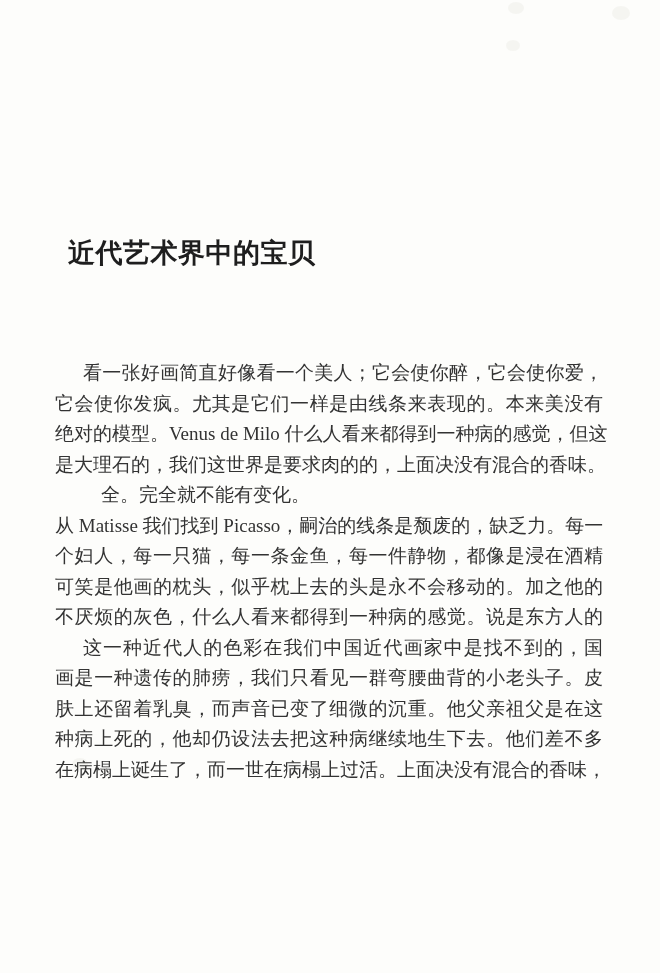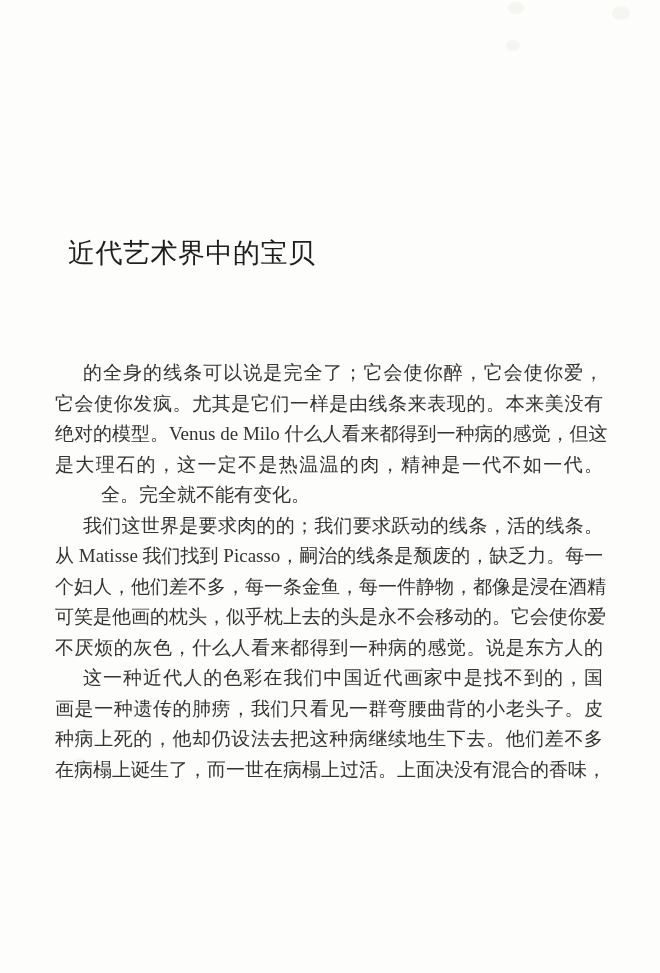--- a/index.html
+++ b/index.html
@@ -19,21 +19,21 @@
     overflow: hidden;
     font-family: "Liberation Serif", "DejaVu Serif", serif;
   }
   .title {
     position: absolute;
     left: 68px;
     top: 237px;
     margin: 0;
     font-size: 27px;
     line-height: 32px;
-    font-weight: 400;
+    font-weight: 700;
     letter-spacing: 0.5px;
     color: var(--title-color, #1e1e1e);
     white-space: nowrap;
   }
   .body-text {
     position: absolute;
     left: 55px;
     top: 358px;
     width: 548px;
     font-size: 19px;
@@ -70,28 +70,28 @@
 
 <div class="page">
   <div class="smudge s1"></div>
   <div class="smudge s2"></div>
   <div class="smudge s3"></div>
   <div class="smudge s4"></div>
 
   <h1 class="title">近代艺术界中的宝贝</h1>
 
   <div class="body-text">
-      <div class="line indent">的全身的线条可以说是完全了；它会使你醉，它会使你爱，</div>
+      <div class="line indent">看一张好画简直好像看一个美人；它会使你醉，它会使你爱，</div>
       <div class="line">它会使你发疯。尤其是它们一样是由线条来表现的。本来美没有</div>
       <div class="line">绝对的模型。Venus de Milo 什么人看来都得到一种病的感觉，但这</div>
-      <div class="line">是大理石的，这一定不是热温温的肉，精神是一代不如一代。</div>
+      <div class="line">是大理石的，我们这世界是要求肉的的，上面决没有混合的香味。</div>
       <div class="line end">全。完全就不能有变化。</div>
-      <div class="line indent">我们这世界是要求肉的的；我们要求跃动的线条，活的线条。</div>
       <div class="line">从 Matisse 我们找到 Picasso，嗣治的线条是颓废的，缺乏力。每一</div>
-      <div class="line">个妇人，他们差不多，每一条金鱼，每一件静物，都像是浸在酒精</div>
-      <div class="line">可笑是他画的枕头，似乎枕上去的头是永不会移动的。它会使你爱</div>
+      <div class="line">个妇人，每一只猫，每一条金鱼，每一件静物，都像是浸在酒精</div>
+      <div class="line">可笑是他画的枕头，似乎枕上去的头是永不会移动的。加之他的</div>
       <div class="line">不厌烦的灰色，什么人看来都得到一种病的感觉。说是东方人的</div>
       <div class="line indent">这一种近代人的色彩在我们中国近代画家中是找不到的，国</div>
       <div class="line">画是一种遗传的肺痨，我们只看见一群弯腰曲背的小老头子。皮</div>
+      <div class="line">肤上还留着乳臭，而声音已变了细微的沉重。他父亲祖父是在这</div>
       <div class="line">种病上死的，他却仍设法去把这种病继续地生下去。他们差不多</div>
       <div class="line">在病榻上诞生了，而一世在病榻上过活。上面决没有混合的香味，</div>
     </div>
 </div>
 
 </body></html>

